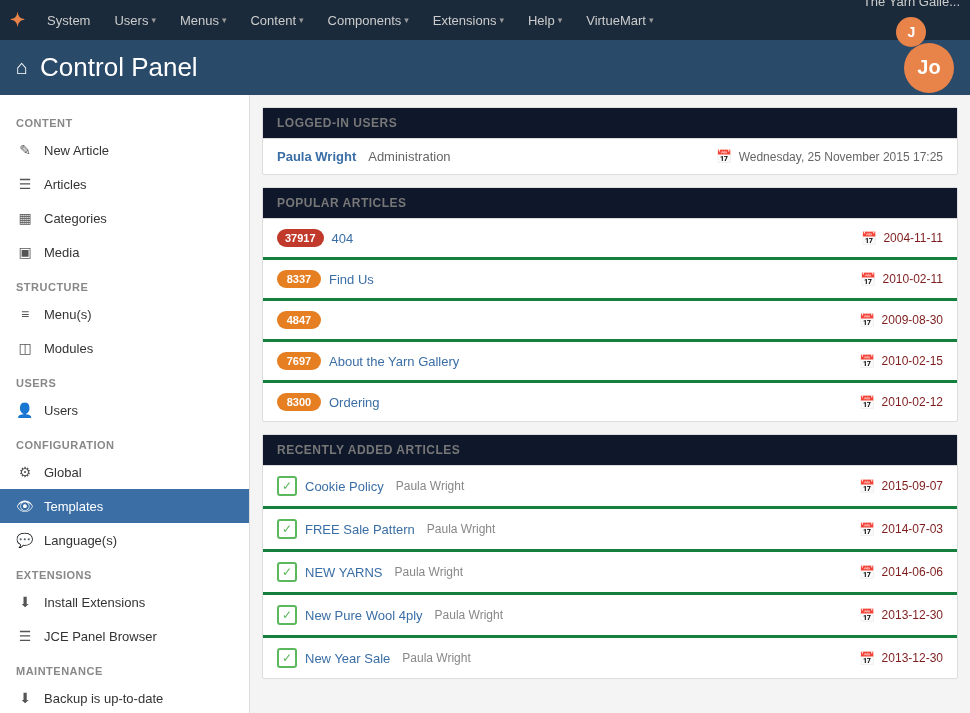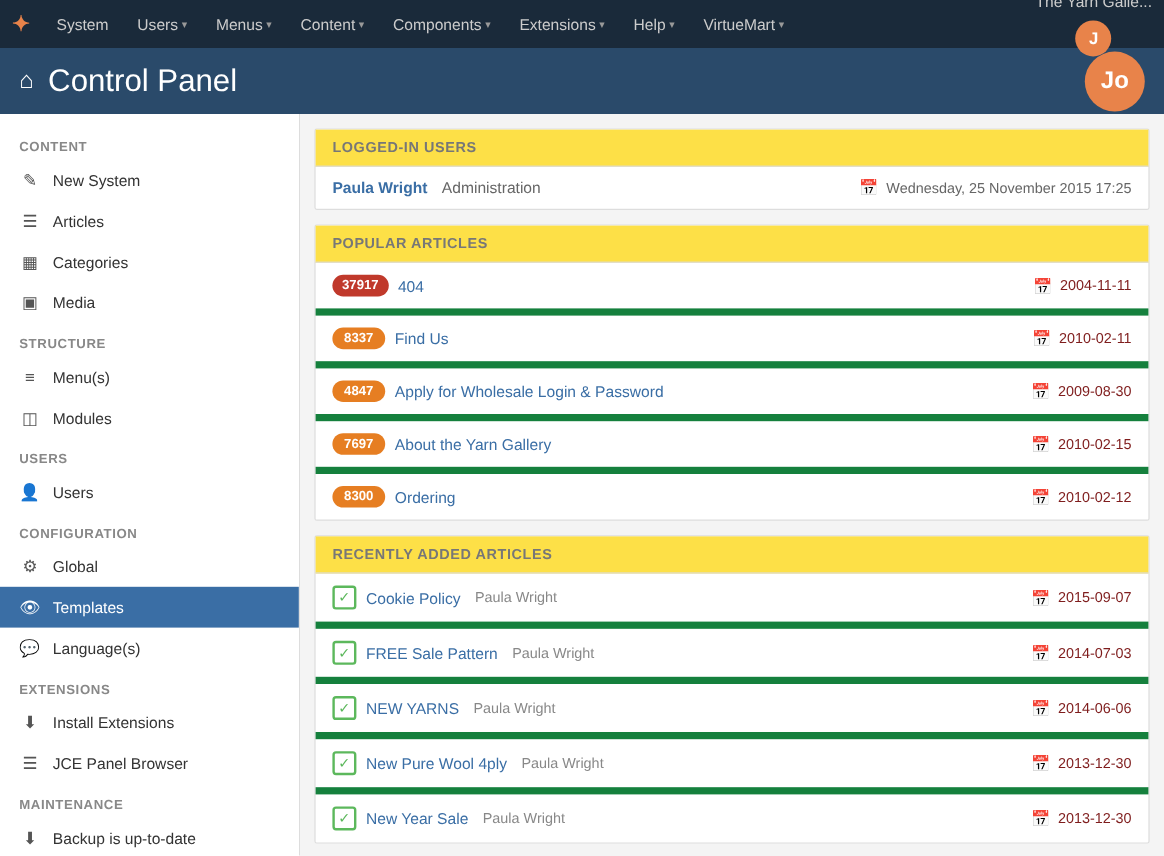--- a/index.html
+++ b/index.html
@@ -143,33 +143,33 @@
     }
 
     
     .panel {
       background: #fff;
       border: 1px solid #ddd;
       margin-bottom: 12px;
       border-radius: 2px;
     }
     .panel-header {
-      background: #fde047;
+      background: #0f172a;
       border-bottom: 1px solid #ddd;
       padding: 8px 14px;
       font-size: 12px;
       font-weight: bold;
       color: #777;
       letter-spacing: 0.5px;
     }
     .panel-row {
       display: flex;
       align-items: center;
       padding: 10px 14px;
-      border-bottom: 6px solid #15803d;
+      border-bottom: 3px solid #15803d;
       gap: 8px;
     }
     .panel-row:last-child { border-bottom: none; }
 
     
     .user-name-link {
       color: #3a6ea5;
       font-weight: bold;
       text-decoration: none;
       cursor: pointer;
@@ -249,21 +249,21 @@
   </div>
 </div>
 
 <div class="layout">
 
   <aside class="sidebar">
 
     <div class="sidebar-section-header">CONTENT</div>
     <div class="sidebar-item">
       <span class="sidebar-icon">✎</span>
-      <span>New System</span>
+      <span>New Article</span>
     </div>
     <div class="sidebar-item">
       <span class="sidebar-icon">☰</span>
       <span>Articles</span>
     </div>
     <div class="sidebar-item">
       <span class="sidebar-icon">▦</span>
       <span>Categories</span>
     </div>
     <div class="sidebar-item">
@@ -348,21 +348,20 @@
         <span class="badge badge-orange">8337</span>
         <span class="article-link">Find Us</span>
         <div class="row-right">
           <span class="calendar-icon">📅</span>
           <span class="article-date">2010-02-11</span>
         </div>
       </div>
 
       <div class="panel-row">
         <span class="badge badge-orange">4847</span>
-        <span class="article-link">Apply for Wholesale Login &amp; Password</span>
         <div class="row-right">
           <span class="calendar-icon">📅</span>
           <span class="article-date">2009-08-30</span>
         </div>
       </div>
 
       <div class="panel-row">
         <span class="badge badge-orange">7697</span>
         <span class="article-link">About the Yarn Gallery</span>
         <div class="row-right">

